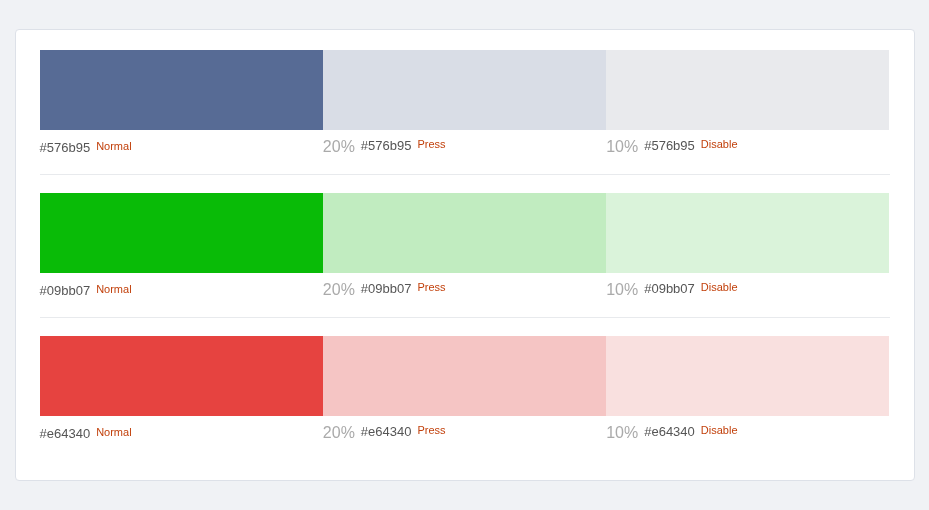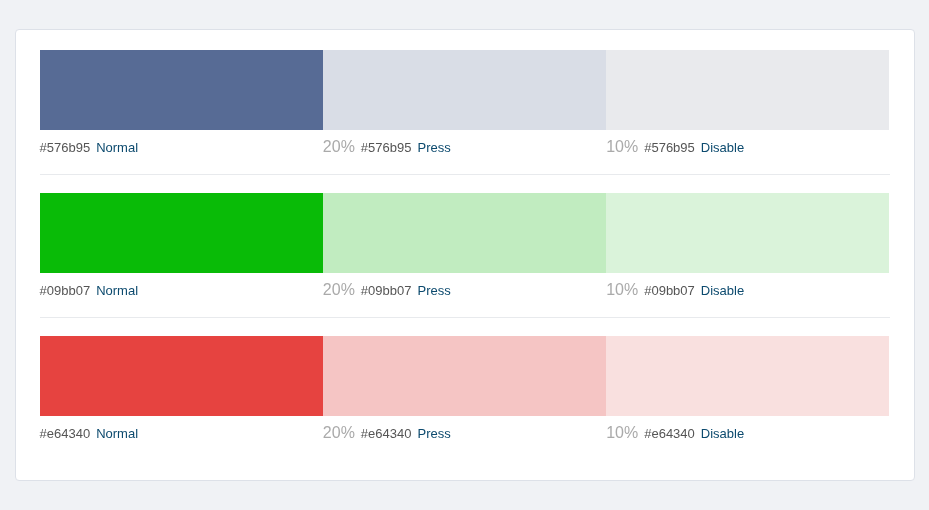--- a/index.html
+++ b/index.html
@@ -39,34 +39,33 @@
 
     .labels {
       display: flex;
       flex-direction: row;
       align-items: center;
     }
 
     .label-group {
       flex: 1;
       display: flex;
-      align-items: center;
       gap: 6px;
       color: #888;
       font-size: 13px;
     }
 
     .label-hex {
       color: #555;
       font-size: 13px;
     }
 
     .label-state {
-      color: #0c4a6e;
-      font-size: 13px;
+      color: #c2410c;
+      font-size: 11px;
     }
 
     .label-pct {
       color: #aaa;
       font-size: 16px;
     }
 
     .divider {
       height: 1px;
       background: #e8eaed;

